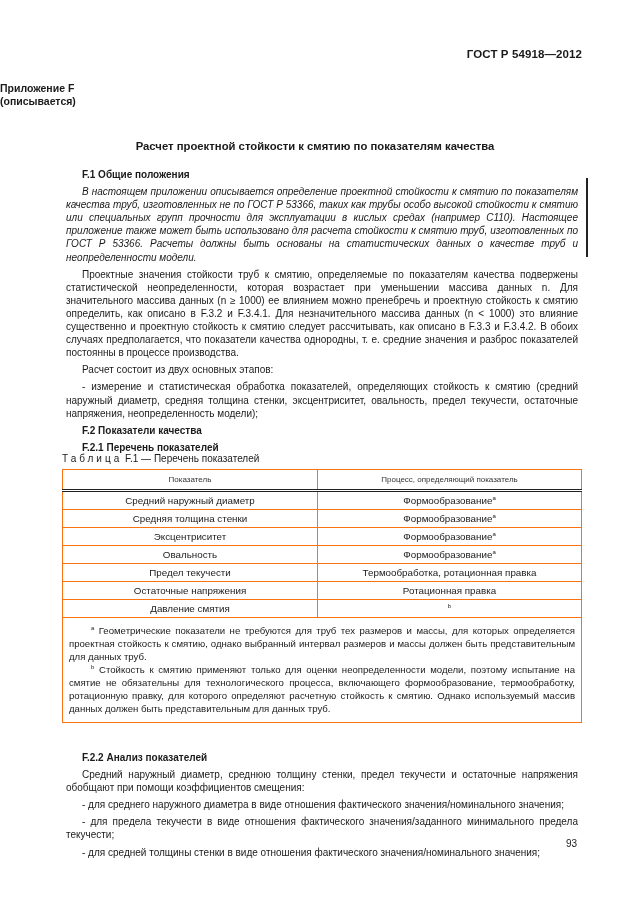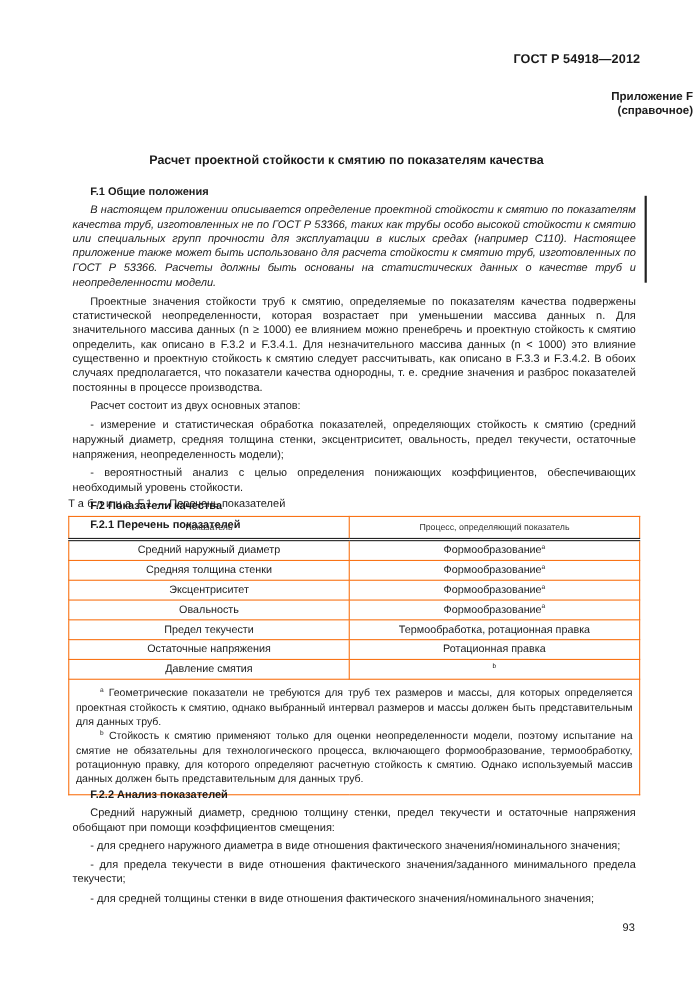--- a/index.html
+++ b/index.html
@@ -1,20 +1,20 @@
 <!DOCTYPE html>
 <html><head>
 <meta charset="utf-8">
 <style>
   html, body { margin: 0; padding: 0; background: #ffffff; }
   body { width: 630px; height: 913px; position: relative; overflow: hidden;
          font-family: "Liberation Sans", sans-serif; color: #1a1a1a; }
   .page { position: absolute; left: 0; top: 0; width: 630px; height: 841px; }
   .hdr { position: absolute; right: 48px; top: 48px; font-weight: bold; font-size: 11.5px; letter-spacing: 0.1px; }
-  .annex { position: absolute; left: 0; width: 630px; top: 82px; text-align: right; font-weight: bold; font-size: 10.5px; line-height: 13px; }
+  .annex { position: absolute; left: 0; width: 630px; top: 82px; text-align: left; font-weight: bold; font-size: 10.5px; line-height: 13px; }
   .title { position: absolute; left: 0; width: 630px; top: 140px; text-align: center; font-weight: bold; font-size: 11.3px; }
   .body { position: absolute; left: 62px; width: 520px; font-size: 10px; line-height: 13.1px; text-align: justify; }
   .body p { margin: 4px; }
   .ind { text-indent: 16px; }
   .b { font-weight: bold; }
   .it { font-style: italic; }
   .bar { position: absolute; left: 586px; top: 178px; width: 2px; height: 79px; background: #222; }
   .caption { position: absolute; left: 62px; top: 453px; font-size: 10px; text-align: center; }
   .caption .sp { letter-spacing: 3px; }
   table.t { position: absolute; left: 62px; top: 469px; width: 520px; border-collapse: collapse; font-size: 9.8px; }
@@ -29,34 +29,33 @@
 </style>
 </head>
 <body>
 
 <div class="page">
 
   <div class="hdr">ГОСТ Р 54918—2012</div>
 
   <div class="annex">
     <div>Приложение F</div>
-    <div>(справочное)</div>
+    <div>(описывается)</div>
   </div>
 
   <div class="title">Расчет проектной стойкости к смятию по показателям качества</div>
 
   <div class="bar"></div>
 
   <div class="body" style="top:164px;">
     <p class="ind b">F.1 Общие положения</p>
     <p class="ind it">В настоящем приложении описывается определение проектной стойкости к смятию по показателям качества труб, изготовленных не по ГОСТ Р 53366, таких как трубы особо высокой стойкости к смятию или специальных групп прочности для эксплуатации в кислых средах (например С110). Настоящее приложение также может быть использовано для расчета стойкости к смятию труб, изготовленных по ГОСТ Р 53366. Расчеты должны быть основаны на статистических данных о качестве труб и неопределенности модели.</p>
     <p class="ind">Проектные значения стойкости труб к смятию, определяемые по показателям качества подвержены статистической неопределенности, которая возрастает при уменьшении массива данных n. Для значительного массива данных (n ≥ 1000) ее влиянием можно пренебречь и проектную стойкость к смятию определить, как описано в F.3.2 и F.3.4.1. Для незначительного массива данных (n &lt; 1000) это влияние существенно и проектную стойкость к смятию следует рассчитывать, как описано в F.3.3 и F.3.4.2. В обоих случаях предполагается, что показатели качества однородны, т. е. средние значения и разброс показателей постоянны в процессе производства.</p>
     <p class="ind">Расчет состоит из двух основных этапов:</p>
     <p class="ind">- измерение и статистическая обработка показателей, определяющих стойкость к смятию (средний наружный диаметр, средняя толщина стенки, эксцентриситет, овальность, предел текучести, остаточные напряжения, неопределенность модели);</p>
-    <p class="ind">- вероятностный анализ с целью определения понижающих коэффициентов, обеспечивающих необходимый уровень стойкости.</p>
     <p class="ind b">F.2 Показатели качества</p>
     <p class="ind b">F.2.1 Перечень показателей</p>
   </div>
 
   <div class="caption">
     <span class="sp">Таблица</span><span> F.1 — Перечень показателей</span>
   </div>
 
   <table class="t">
     <tbody>
@@ -94,21 +93,21 @@
     </tr>
     <tr>
       <td class="fn" colspan="2">
         <p style="text-indent:22px"><sup>a</sup><span> Геометрические показатели не требуются для труб тех размеров и массы, для которых определяется проектная стойкость к смятию, однако выбранный интервал размеров и массы должен быть представительным для данных труб.</span></p>
         <p style="text-indent:22px"><sup>b</sup><span> Стойкость к смятию применяют только для оценки неопределенности модели, поэтому испытание на смятие не обязательны для технологического процесса, включающего формообразование, термообработку, ротационную правку, для которого определяют расчетную стойкость к смятию. Однако используемый массив данных должен быть представительным для данных труб.</span></p>
       </td>
     </tr>
   </tbody>
     </table>
 
-  <div class="body" style="top:712px;">
+  <div class="body" style="top:747px;">
     <p class="ind b">F.2.2 Анализ показателей</p>
     <p class="ind">Средний наружный диаметр, среднюю толщину стенки, предел текучести и остаточные напряжения обобщают при помощи коэффициентов смещения:</p>
     <p class="ind">- для среднего наружного диаметра в виде отношения фактического значения/номинального значения;</p>
     <p class="ind">- для предела текучести в виде отношения фактического значения/заданного минимального предела текучести;</p>
     <p class="ind">- для средней толщины стенки в виде отношения фактического значения/номинального значения;</p>
   </div>
 
   <div class="pgnum">93</div>
 </div>
 

